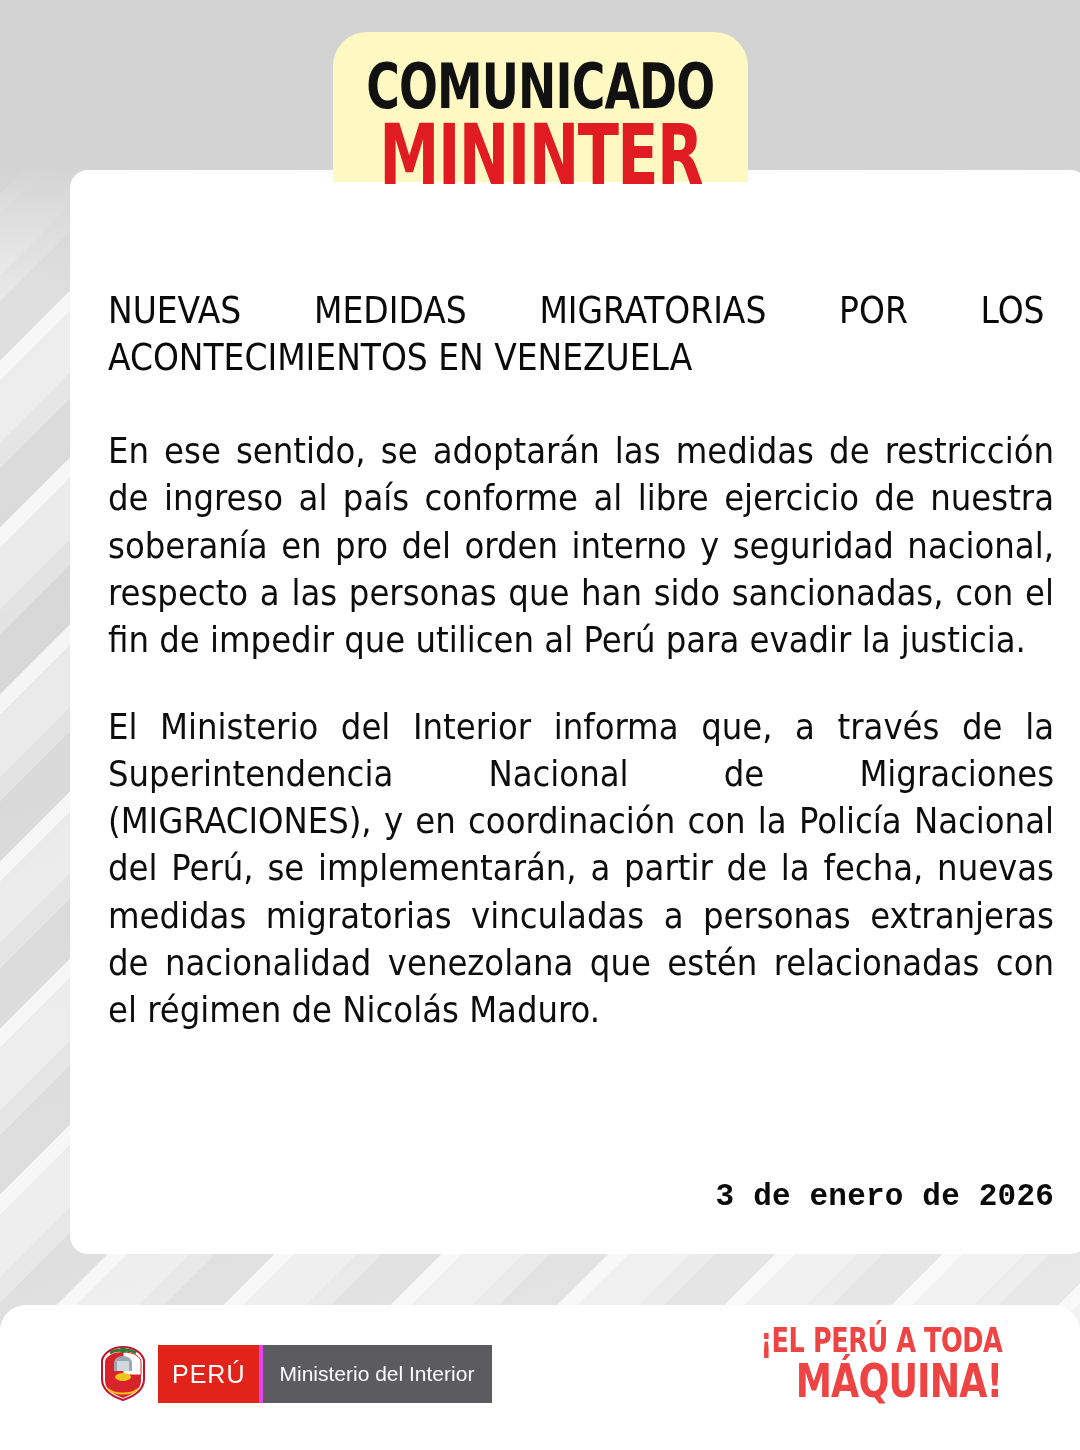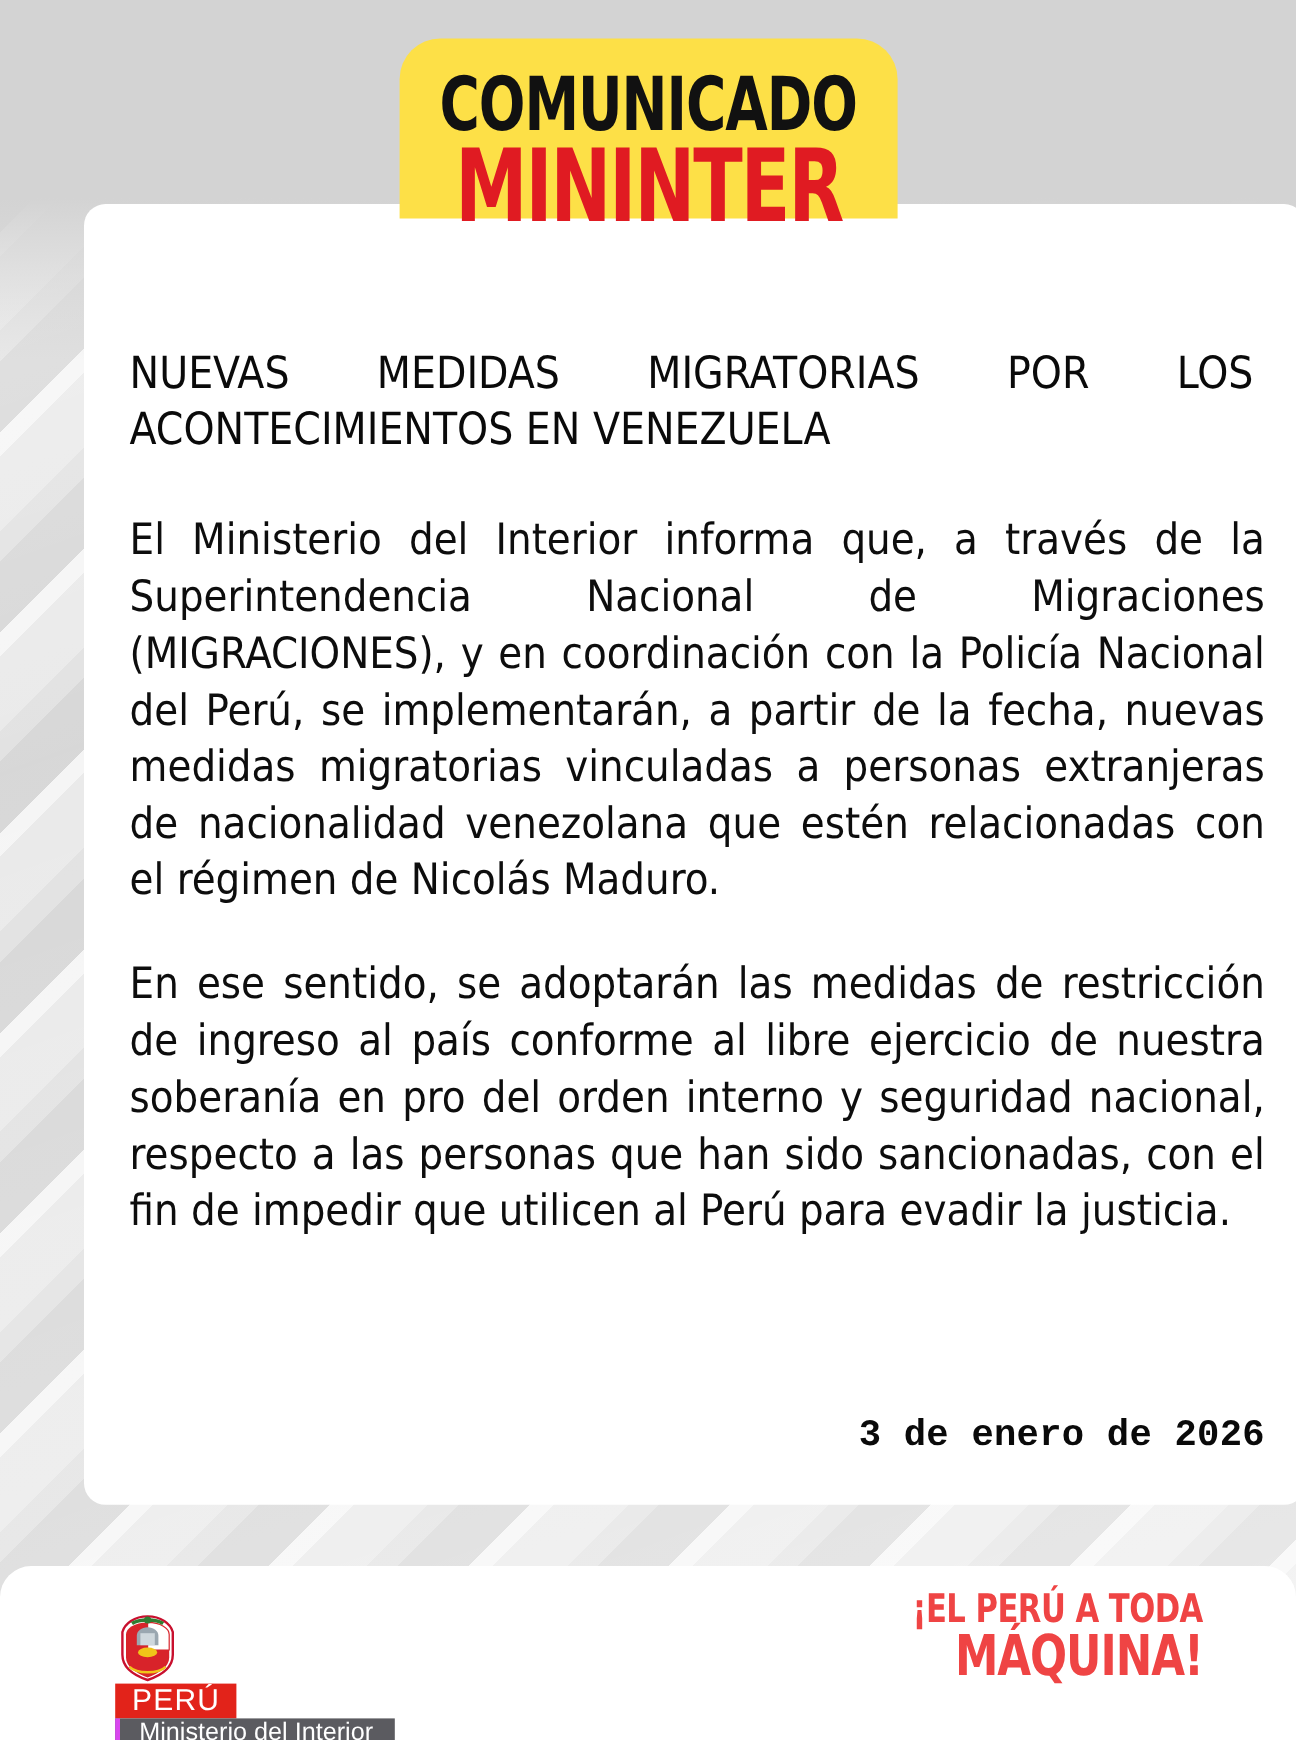--- a/index.html
+++ b/index.html
@@ -52,21 +52,21 @@
     background: linear-gradient(180deg, #d3d3d3 0%, #d3d3d3 55%, rgba(211,211,211,0) 100%);
   }
 
   
   .header-tab {
     position: absolute;
     left: 333px;
     top: 32px;
     width: 415px;
     height: 150px;
-    background: #fde047;
+    background: #fef9c3;
     border-radius: 34px 34px 0 0;
     z-index: 3;
   }
   .header-tab-inner {
     position: absolute;
     inset: 0;
     display: flex;
     flex-direction: column;
     align-items: center;
     justify-content: flex-start;
@@ -165,23 +165,22 @@
     position: relative;
     width: 100%;
     height: 100%;
   }
 
   .gov-logo {
     position: absolute;
     left: 96px;
     top: 36px;
     display: flex;
-    align-items: flex-start;
+    align-items: flex-end;
     height: 62px;
-    flex-direction: column;
   }
   .coat {
     width: 54px;
     height: 62px;
     margin-right: 8px;
     flex: none;
   }
   .peru-block {
     background: #e2231a;
     color: #ffffff;
@@ -249,22 +248,22 @@
   <div class="header-tab">
     <div class="header-tab-inner">
       <div class="title-comunicado">COMUNICADO</div>
       <div class="title-mininter">MININTER</div>
     </div>
   </div>
 
   <div class="card">
     <div class="card-body">
       <h1 class="doc-title">NUEVAS MEDIDAS MIGRATORIAS POR LOS ACONTECIMIENTOS EN VENEZUELA</h1>
+      <p class="para">En ese sentido, se adoptarán las medidas de restricción de ingreso al país conforme al libre ejercicio de nuestra soberanía en pro del orden interno y seguridad nacional, respecto a las personas que han sido sancionadas, con el fin de impedir que utilicen al Perú para evadir la justicia.</p>
       <p class="para">El Ministerio del Interior informa que, a través de la Superintendencia Nacional de Migraciones (MIGRACIONES), y en coordinación con la Policía Nacional del Perú, se implementarán, a partir de la fecha, nuevas medidas migratorias vinculadas a personas extranjeras de nacionalidad venezolana que estén relacionadas con el régimen de Nicolás Maduro.</p>
-      <p class="para">En ese sentido, se adoptarán las medidas de restricción de ingreso al país conforme al libre ejercicio de nuestra soberanía en pro del orden interno y seguridad nacional, respecto a las personas que han sido sancionadas, con el fin de impedir que utilicen al Perú para evadir la justicia.</p>
     </div>
     <div class="date-line">3 de enero de 2026</div>
   </div>
 
   <div class="footer">
     <div class="footer-inner">
 
       <div class="gov-logo">
         <svg class="coat" viewBox="0 0 54 62">
           <path d="M27 6 C16 6 8 12 6 19 L6 38 C6 48 15 55 27 59 C39 55 48 48 48 38 L48 19 C46 12 38 6 27 6 Z" fill="#ffffff" stroke="#c8102e" stroke-width="2"></path>

